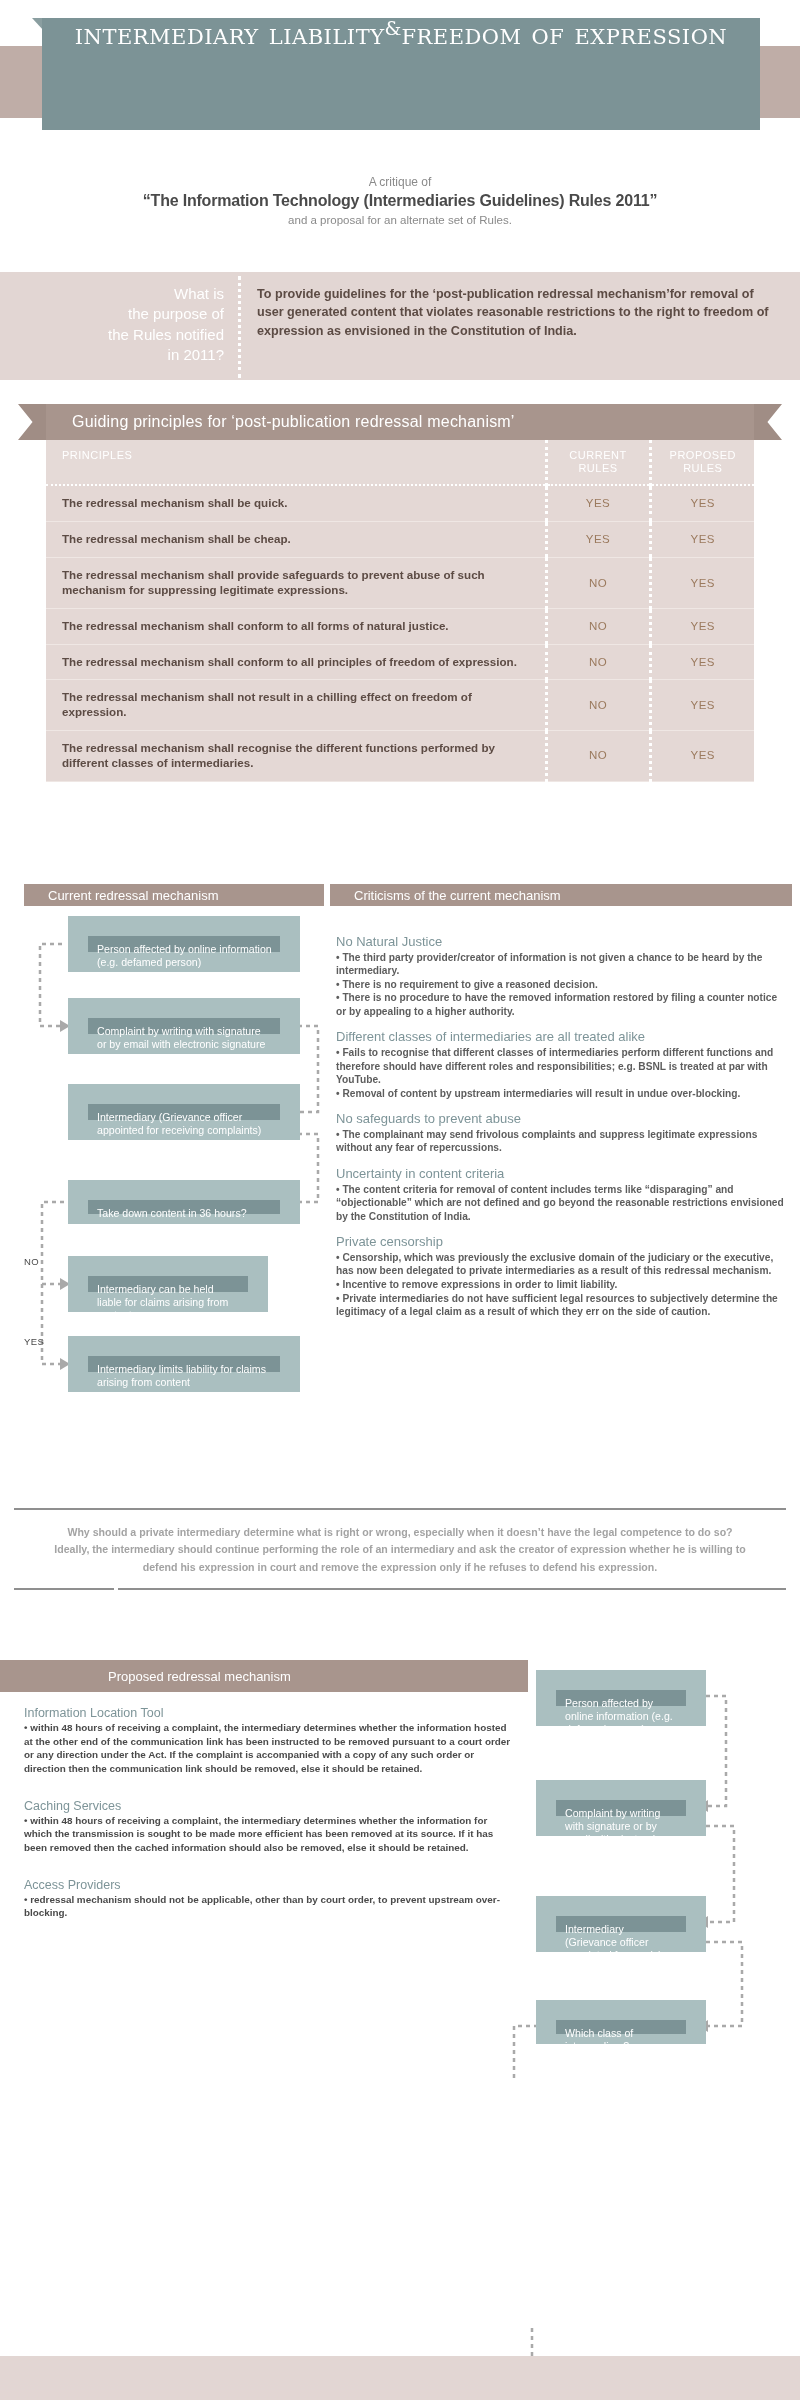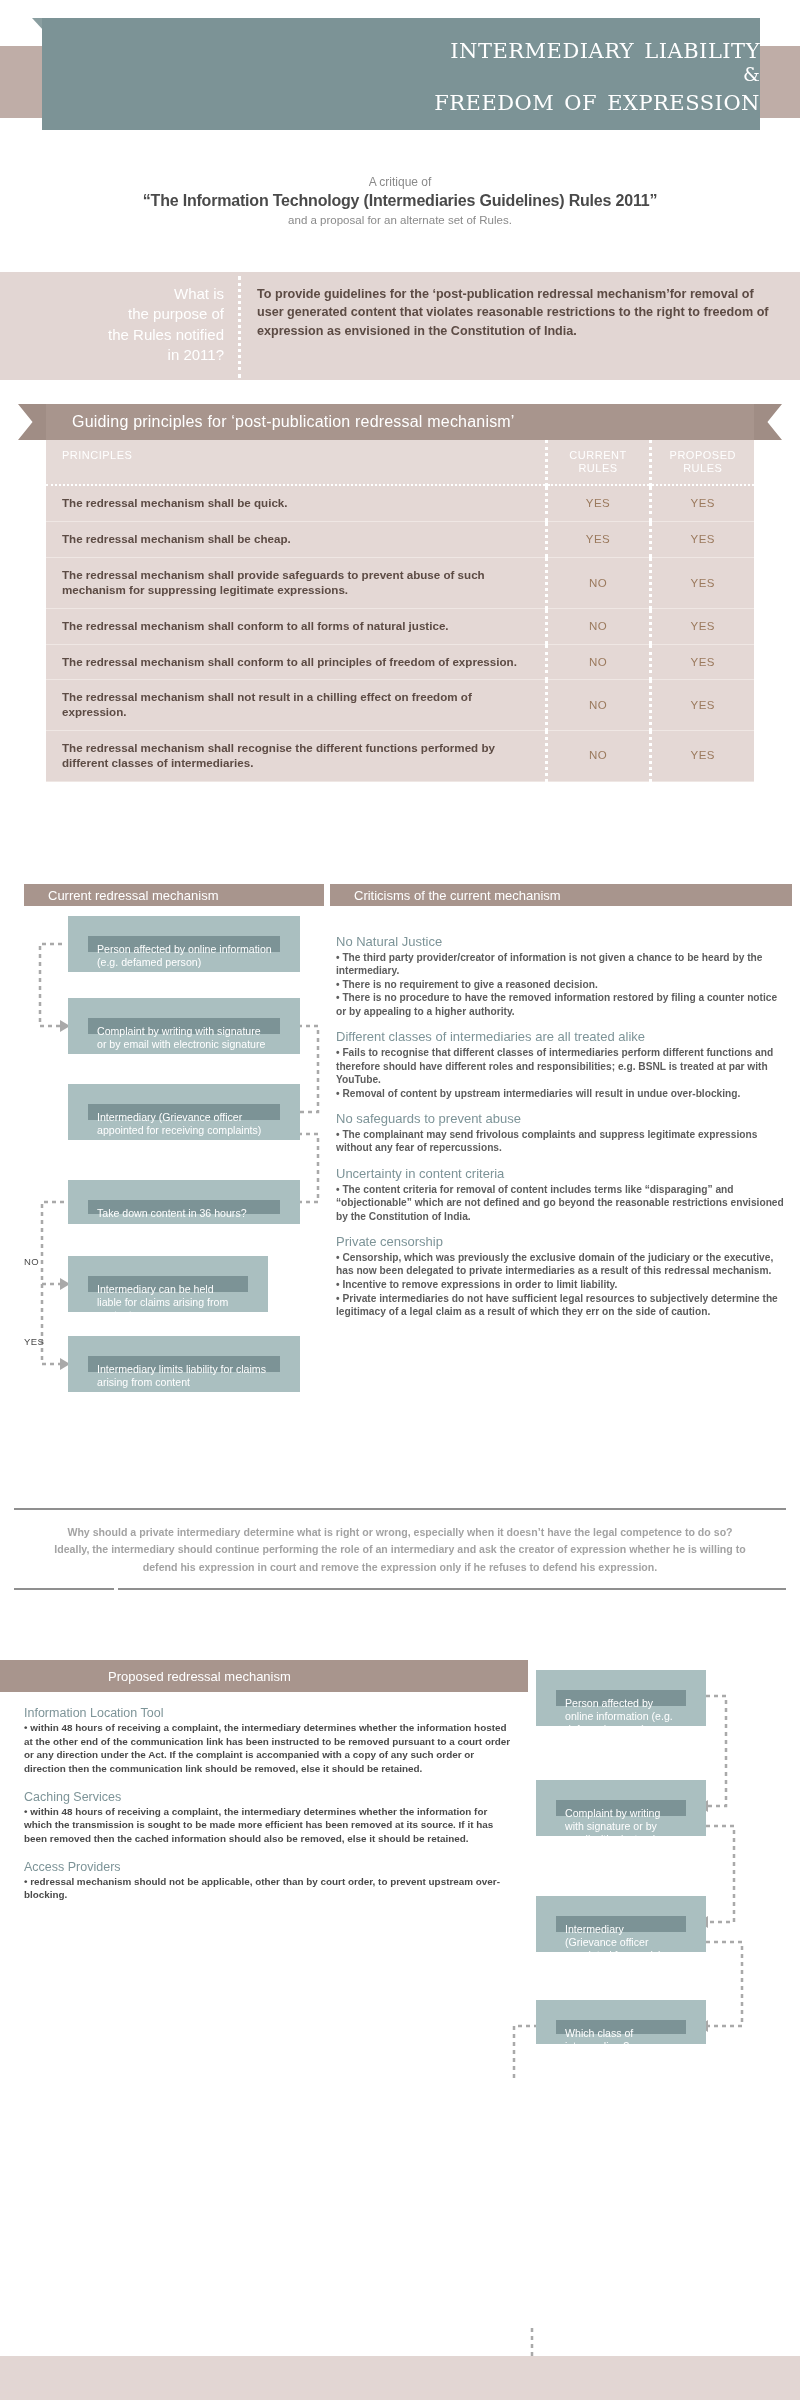--- a/index.html
+++ b/index.html
@@ -33,22 +33,22 @@
     width: 24px; height: 26px;
     background: #8a9ea0;
     clip-path: polygon(0 0, 100% 0, 100% 100%);
   }
   .title-plate {
     position: absolute;
     left: 42px; top: 18px;
     width: 718px; height: 112px;
     background: #7c9396;
     display: flex;
-    flex-direction: column;
-    align-items: flex-end;
+    flex-direction: row;
+    align-items: flex-start;
     justify-content: center;
   }
   .title-line1 {
     font-family: "DejaVu Serif", serif;
     font-size: 30px;
     color: #ffffff;
     letter-spacing: 0.5px;
     line-height: 1.05;
     font-variant: small-caps;
     text-transform: lowercase;
@@ -235,21 +235,21 @@
   .prop-head {
     position: absolute; left: 0; top: 0;
     width: 528px; height: 32px;
     background: #a8958d;
     color: #ffffff; font-size: 13px;
     display:flex; align-items:center;padding-left:48px;
   }
   .prop-head span { padding-left: 60px; }
 
   .prop-body { position: absolute; left: 24px; top: 46px; width: 492px; }
-  .p-h { color: #7d9498; font-size: 12.5px; margin-top: 14px; margin-bottom: 1px; }
+  .p-h { color: #7d9498; font-size: 12.5px; margin-top: 23px; margin-bottom: 1px; }
   .p-h:first-child { margin-top: 0; }
   .p-p { color: #4a4a4a; font-size: 9.9px; line-height: 1.38; font-weight: bold; }
 
   .wide-body { position: absolute; left: 24px; top: 700px; width: 752px; }
   .w-h { color: #7d9498; font-size: 12.5px; margin-bottom: 1px; }
   .w-p { color: #4a4a4a; font-size: 9.9px; line-height: 1.42; font-weight: bold; }
 
   .prop-flow { position: absolute; left: 528px; top: 0; width: 272px; height: 400px; }
 
   .footer-band {

